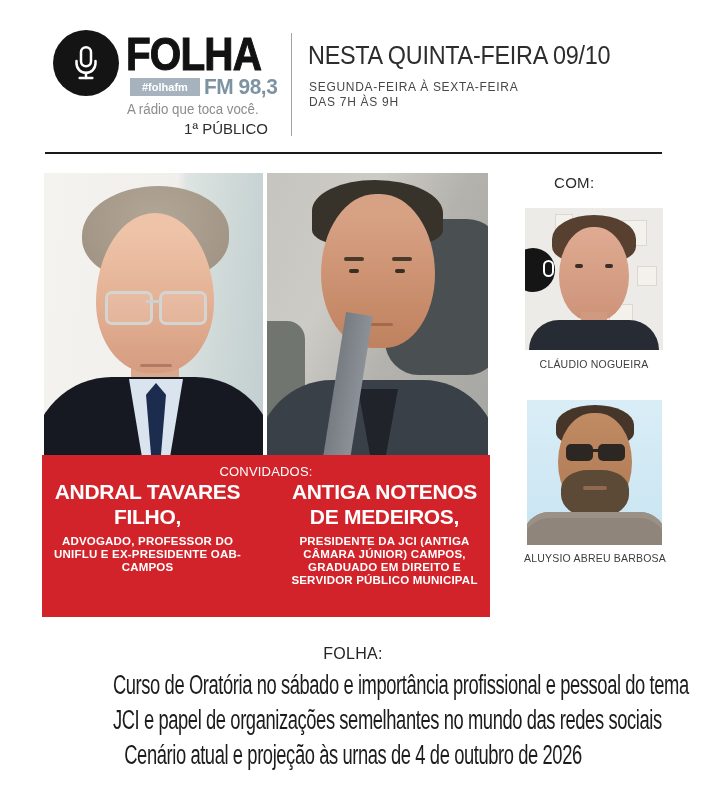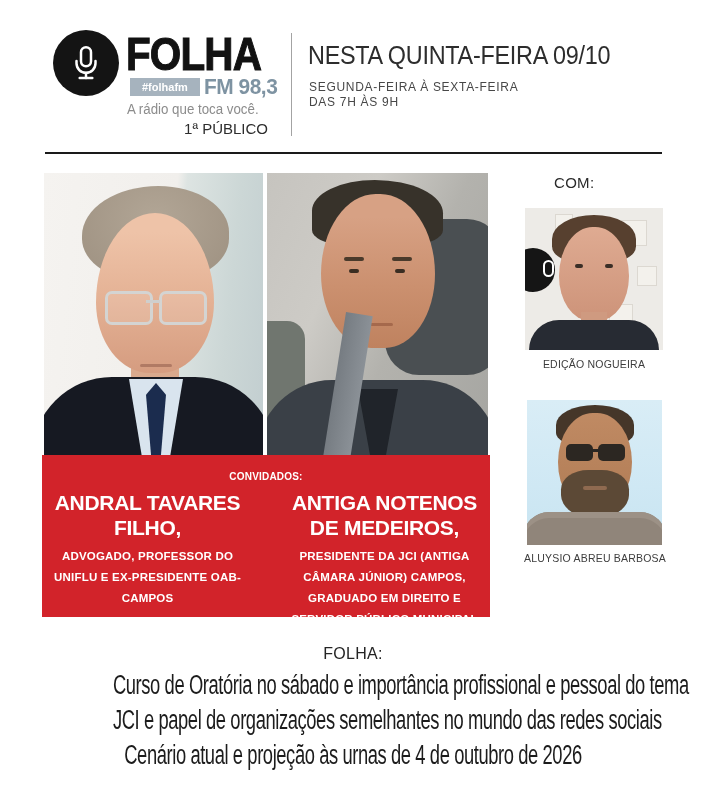--- a/index.html
+++ b/index.html
@@ -61,25 +61,25 @@
   .al-hair{left:29px;top:5px;width:78px;height:40px;background:#453629;border-radius:50% 50% 30% 30%;}
   .al-face{left:31px;top:13px;width:74px;height:98px;background:linear-gradient(180deg,#c08a63,#b07c55);border-radius:47% 47% 45% 45% / 50% 50% 50% 50%;}
   .al-lens{top:44px;width:27px;height:17px;background:#2c2722;border-radius:5px;}
   .al-lens.l{left:39px;} .al-lens.r{left:71px;}
   .al-bridge{left:64px;top:49px;width:10px;height:3px;background:#2c2722;}
   .al-beard{left:34px;top:70px;width:68px;height:48px;background:#5c4936;border-radius:40% 40% 48% 48%;}
   .al-mouth{left:56px;top:86px;width:24px;height:4px;background:#8f6a50;border-radius:2px;}
   .al-sweater{left:-4px;top:112px;width:143px;height:33px;background:#90857a;border-radius:26px 26px 0 0;box-shadow:inset 0 6px 0 #9c9186;}
   
   .red-banner{position:absolute;left:42px;top:455px;width:448px;height:162px;background:var(--accent,#d2232a);color:#fff;}
-  .banner-label{margin-top:16px;text-align:center;font-size:10px;font-weight:700;letter-spacing:.2px;}
-  .names-row{display:flex;margin-top:8px;gap:26px;}
+  .banner-label{margin-top:9px;text-align:center;font-size:13px;font-weight:400;letter-spacing:.2px;}
+  .names-row{display:flex;gap:26px;}
   .guest-col{width:50%;padding:0 8px;box-sizing:border-box;text-align:center;}
   .guest-name{font-size:21px;font-weight:700;line-height:25px;letter-spacing:-.3px;}
-  .guest-desc{margin-top:6px;font-size:11.5px;font-weight:700;line-height:21px;letter-spacing:.2px;}
+  .guest-desc{margin-top:6px;font-size:11.5px;font-weight:700;line-height:13px;letter-spacing:.2px;}
   
   .com-label{position:absolute;left:554px;top:174px;font-size:15px;color:#2b2b2b;letter-spacing:.3px;}
   .host-caption{position:absolute;text-align:center;font-size:10.5px;color:#3d3d3d;letter-spacing:.2px;white-space:nowrap;}
   .cap-claudio{left:516px;top:358px;width:156px;}
   .cap-aluysio{left:512px;top:552px;width:166px;}
   
   .temas-label{position:absolute;left:0;top:645px;width:706px;text-align:center;font-size:16px;color:#242424;letter-spacing:.3px;}
   .tema-line{position:absolute;left:0;width:706px;text-align:center;font-size:27px;color:#1c1c1c;white-space:nowrap;letter-spacing:-.6px;transform:scaleX(.68);transform-origin:center top;}
   .tema-0{top:670px;} .tema-1{top:705px;} .tema-2{top:740px;}
 </style>
@@ -160,21 +160,21 @@
     <div class="cl-tile t4"></div>
     <div class="cl-logo"></div>
     <div class="cl-mic"></div>
     <div class="cl-hair"></div>
     <div class="cl-face"></div>
     <div class="cl-eye l"></div>
     <div class="cl-eye r"></div>
     <div class="cl-neck"></div>
     <div class="cl-shirt"></div>
   </div>
-  <div class="host-caption cap-claudio">EDIÇÃO NOGUEIRA</div>
+  <div class="host-caption cap-claudio">CLÁUDIO NOGUEIRA</div>
   <div class="photo photo-aluysio">
     <div class="al-hair"></div>
     <div class="al-face"></div>
     <div class="al-lens l"></div>
     <div class="al-lens r"></div>
     <div class="al-bridge"></div>
     <div class="al-beard"></div>
     <div class="al-mouth"></div>
     <div class="al-sweater"></div>
   </div>

